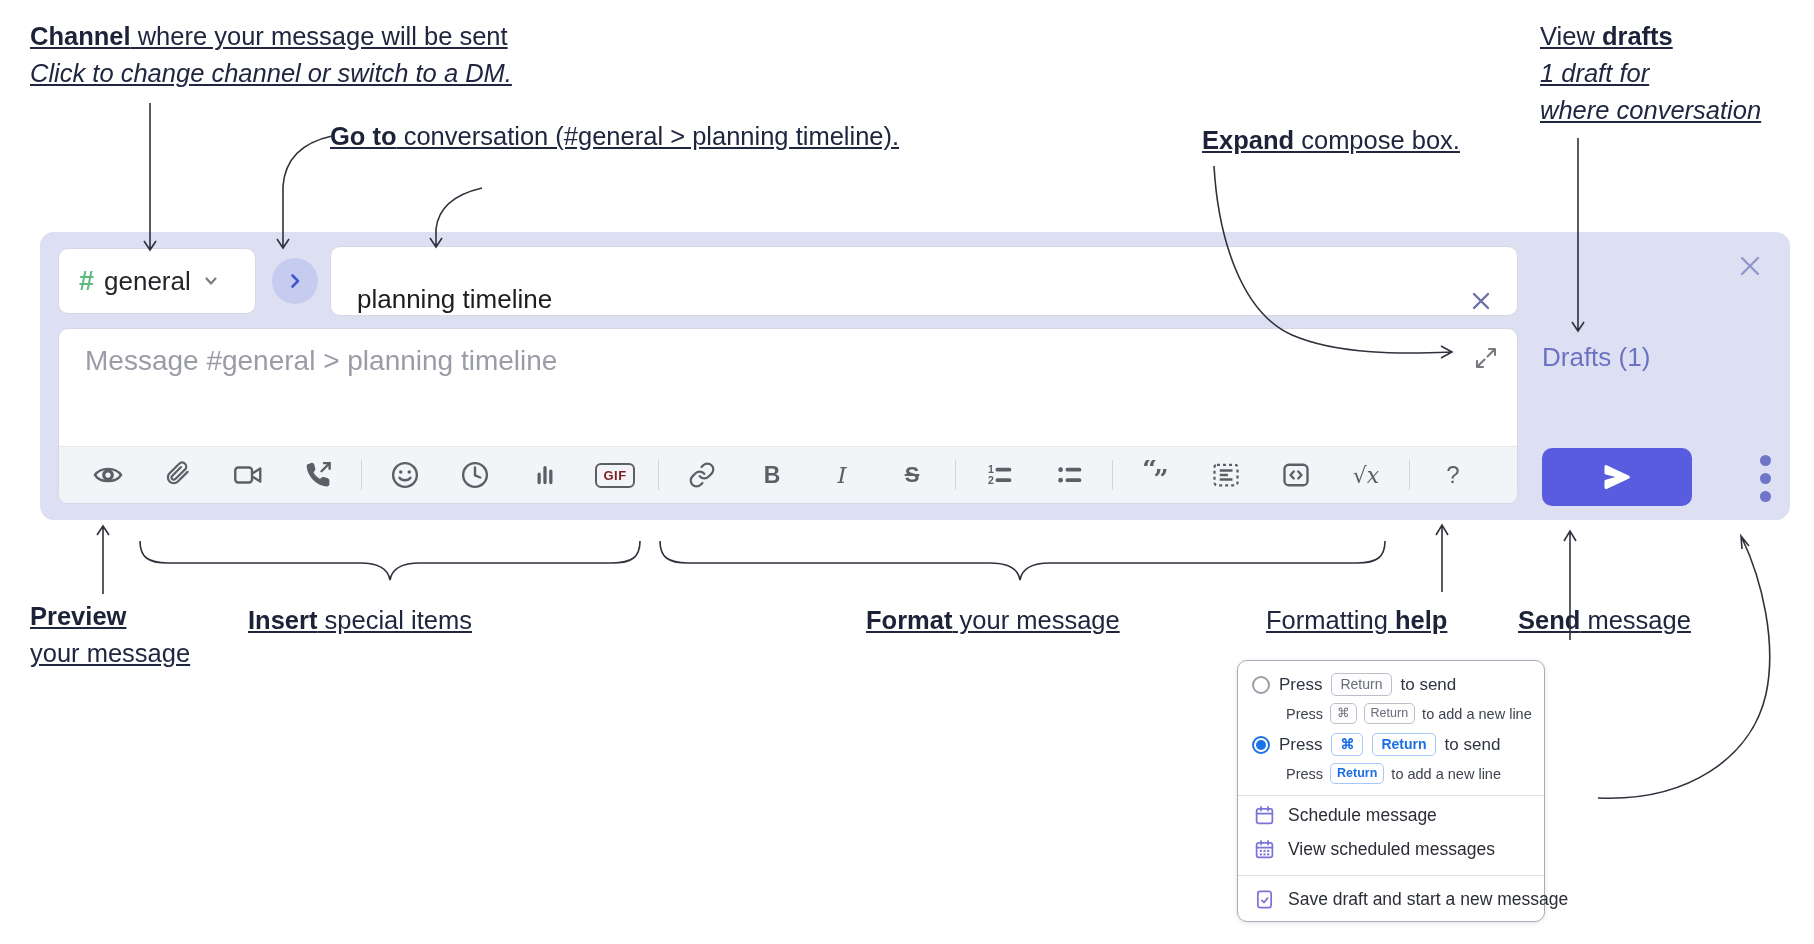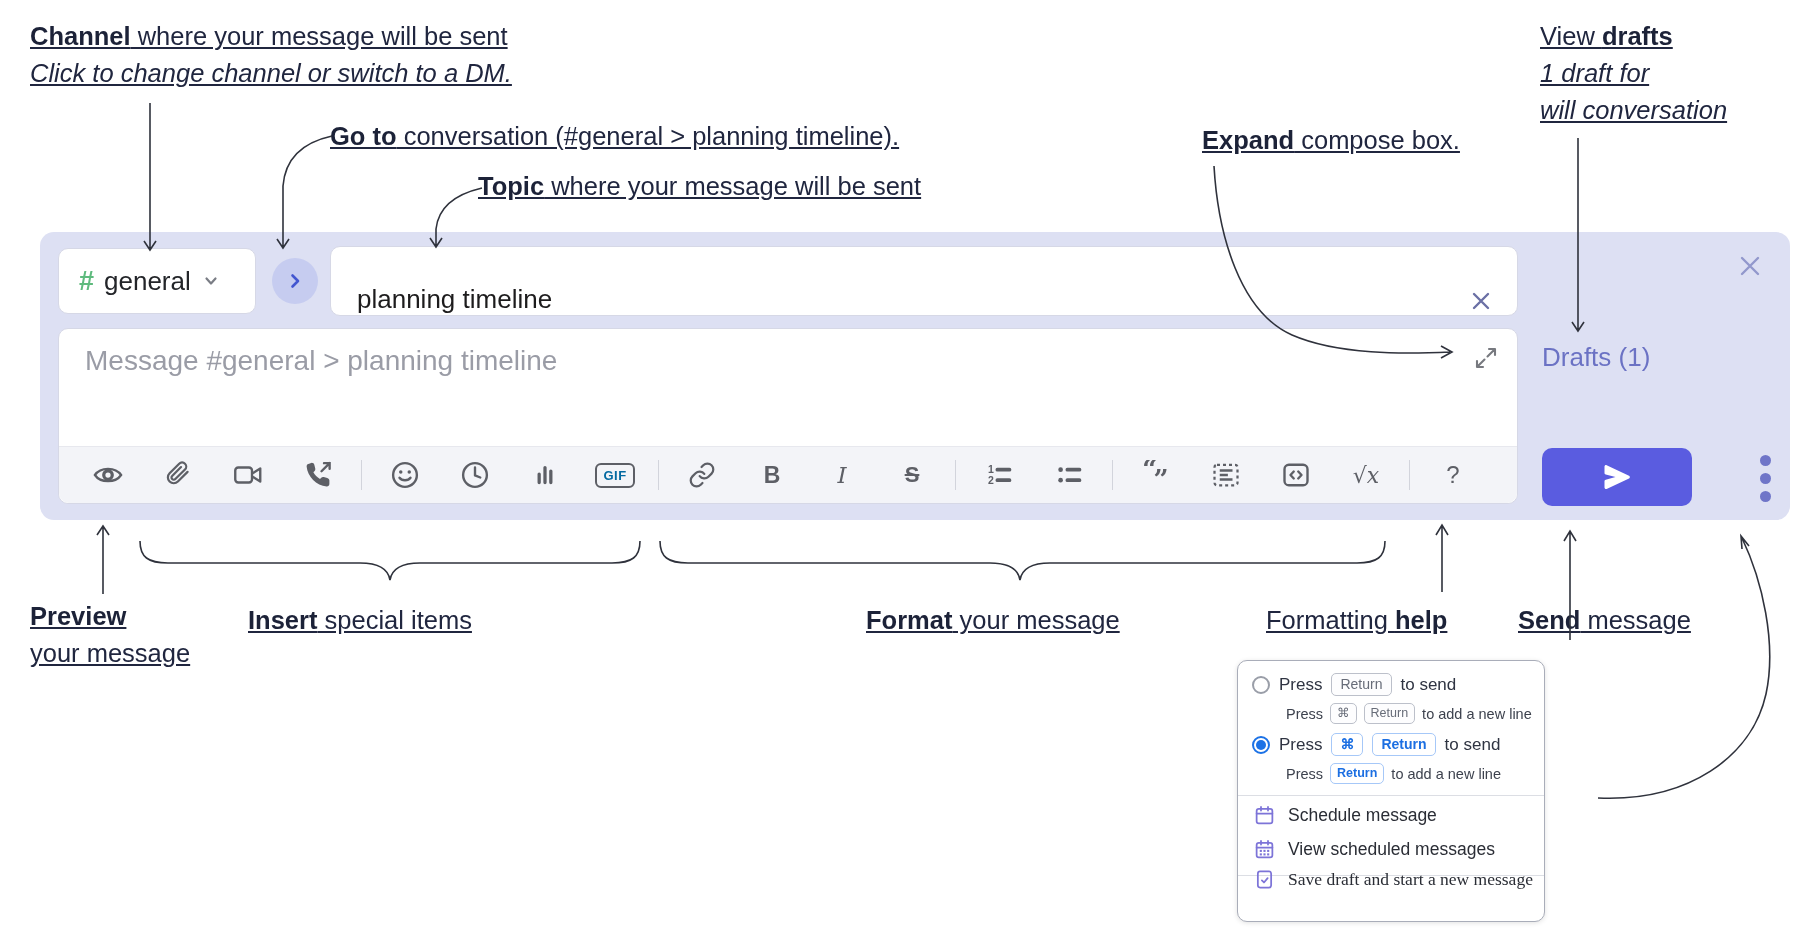--- a/index.html
+++ b/index.html
@@ -28,21 +28,21 @@
   .placeholder{position:absolute;left:26px;top:16px;font-size:28px;color:#9a9ca6;}
   .expandic{position:absolute;right:18px;top:16px;width:26px;height:26px;}
   .toolbar{position:absolute;left:0;right:0;bottom:0;height:56px;background:#f3f4f8;
            border-top:1px solid #e7e8ee;border-radius:0 0 10px 10px;
            display:flex;align-items:center;padding:0 0 0 14px;}
   .tcell{width:70px;height:44px;display:flex;align-items:center;justify-content:center;color:#5d5f66;}
   .tdiv{width:1px;height:30px;background:#d2d4dc;margin:0 8px;}
   .tletter{font-size:23px;font-weight:700;color:#5d5f66;}
   .titalic{font-size:23px;font-style:italic;font-family:"DejaVu Serif",serif;color:#5d5f66;}
   .tstrike{font-size:22px;font-weight:600;text-decoration:line-through;color:#5d5f66;}
-  .gifbox{font-size:13px;font-weight:700;color:#0369a1;border:2px solid #5d5f66;
+  .gifbox{font-size:13px;font-weight:700;color:#7f1d1d;border:2px solid #5d5f66;
           border-radius:6px;padding:3px 6px;letter-spacing:.5px;}
   .tformula{font-size:22px;font-style:italic;font-family:"DejaVu Serif",serif;color:#5d5f66;}
   .thelp{font-size:24px;color:#5d5f66;}
   .drafts{position:absolute;left:1502px;top:110px;font-size:26px;color:#6b72c4;}
   .sendbtn{position:absolute;left:1502px;top:216px;width:150px;height:58px;background:#5a5ce0;
            border-radius:10px;display:flex;align-items:center;justify-content:center;}
   .dots{position:absolute;left:1714px;top:218px;width:22px;height:56px;display:flex;
         flex-direction:column;align-items:center;justify-content:center;gap:7px;}
   .dot{width:11px;height:11px;border-radius:50%;background:#6f75c8;}
   
@@ -72,32 +72,29 @@
 
   <div class="note" style="left:30px;top:18px;">
     <div><b>Channel</b><span> where your message will be sent</span></div>
     <div class="it">Click to change channel or switch to a DM.</div>
   </div>
 
   <div class="note" style="left:330px;top:118px;">
     <b>Go to</b><span> conversation (#general &gt; planning timeline).</span>
   </div>
 
-  <div class="note" style="left:478px;top:168px;">
-    <b>Topic</b><span> where your message will be sent</span>
-  </div>
 
   <div class="note" style="left:1202px;top:122px;">
     <b>Expand</b><span> compose box.</span>
   </div>
 
   <div class="note" style="left:1540px;top:18px;">
     <div><span>View </span><b>drafts</b></div>
     <div class="it">1 draft for</div>
-    <div class="it">will conversation</div>
+    <div class="it">where conversation</div>
   </div>
 
   <div class="composer">
 
     <div class="pill">
       <span class="hash">#</span>
       <span class="chname">general</span>
       <svg width="20" height="20" viewBox="0 0 20 20">
         <path d="M5.5 7.5 L10 12.5 L14.5 7.5" fill="none" stroke="#7a7d85" stroke-width="2.2" stroke-linecap="round" stroke-linejoin="round"></path>
       </svg>
@@ -315,21 +312,21 @@
           <rect x="15" y="12.4" width="2.4" height="2.4" fill="#7d74d8"></rect>
         <rect x="6.6" y="16.4" width="2.4" height="2.4" fill="#7d74d8"></rect>
           <rect x="10.8" y="16.4" width="2.4" height="2.4" fill="#7d74d8"></rect>
           <rect x="15" y="16.4" width="2.4" height="2.4" fill="#7d74d8"></rect>
       </svg>
       <span>View scheduled messages</span>
     </div>
 
     <div class="pdivider" style="top:214px;"></div>
 
-    <div class="pitem" style="top:208px;font-family:Liberation Serif, serif;">
+    <div class="pitem" style="top:228px;">
       <svg width="21" height="21" viewBox="0 0 24 24">
         <rect x="4.4" y="2.8" width="15.2" height="18.4" rx="2.5" fill="none" stroke="#7d74d8" stroke-width="2"></rect>
         <path d="M9 13 L11.4 15.4 L15.6 10.4" fill="none" stroke="#7d74d8" stroke-width="2" stroke-linecap="round" stroke-linejoin="round"></path>
       </svg>
       <span>Save draft and start a new message</span>
     </div>
   </div>
 
   <svg class="overlay" width="1814" height="944" viewBox="0 0 1814 944">
     <g fill="none" stroke="#2f323c" stroke-width="1.6">

